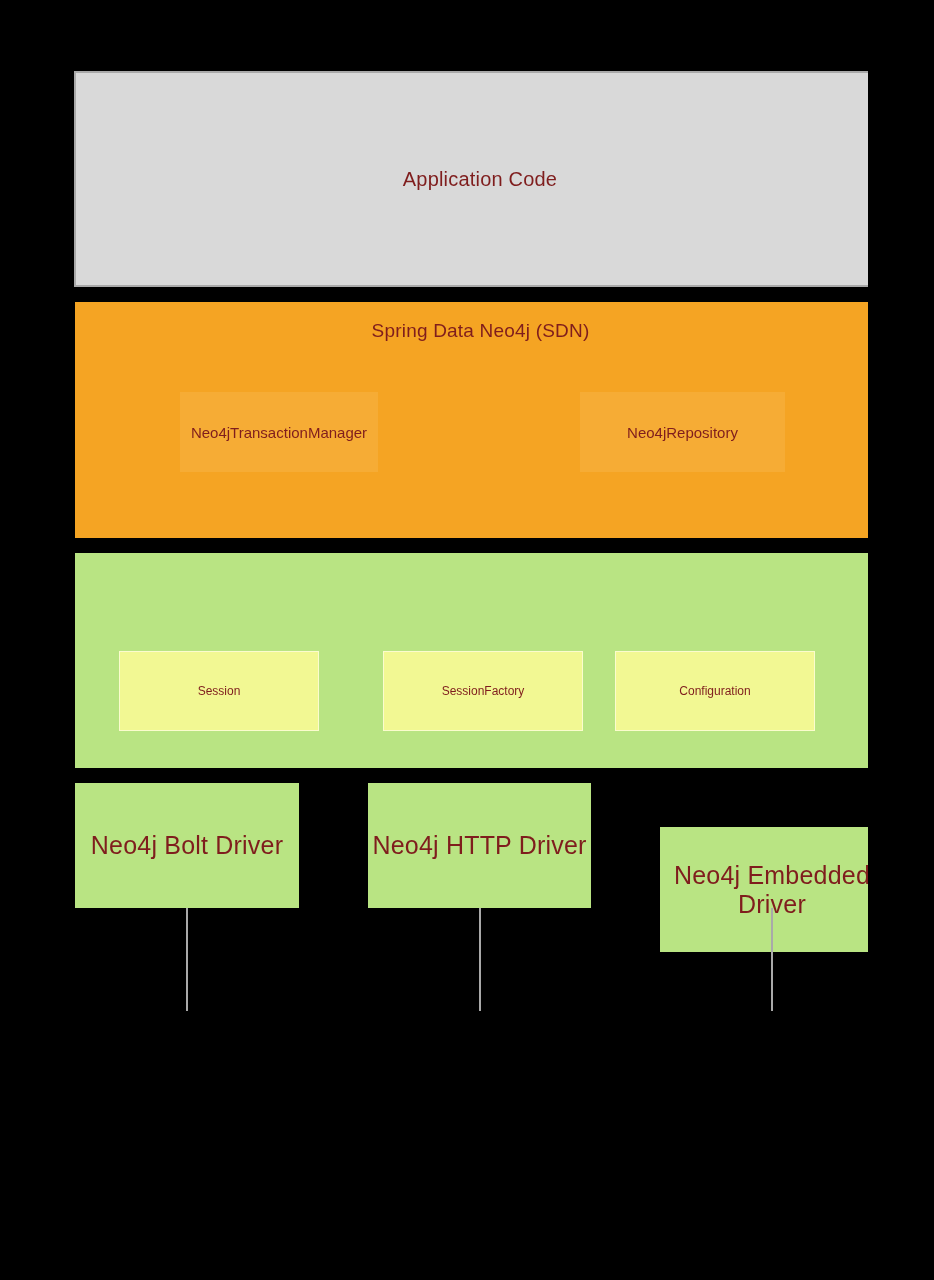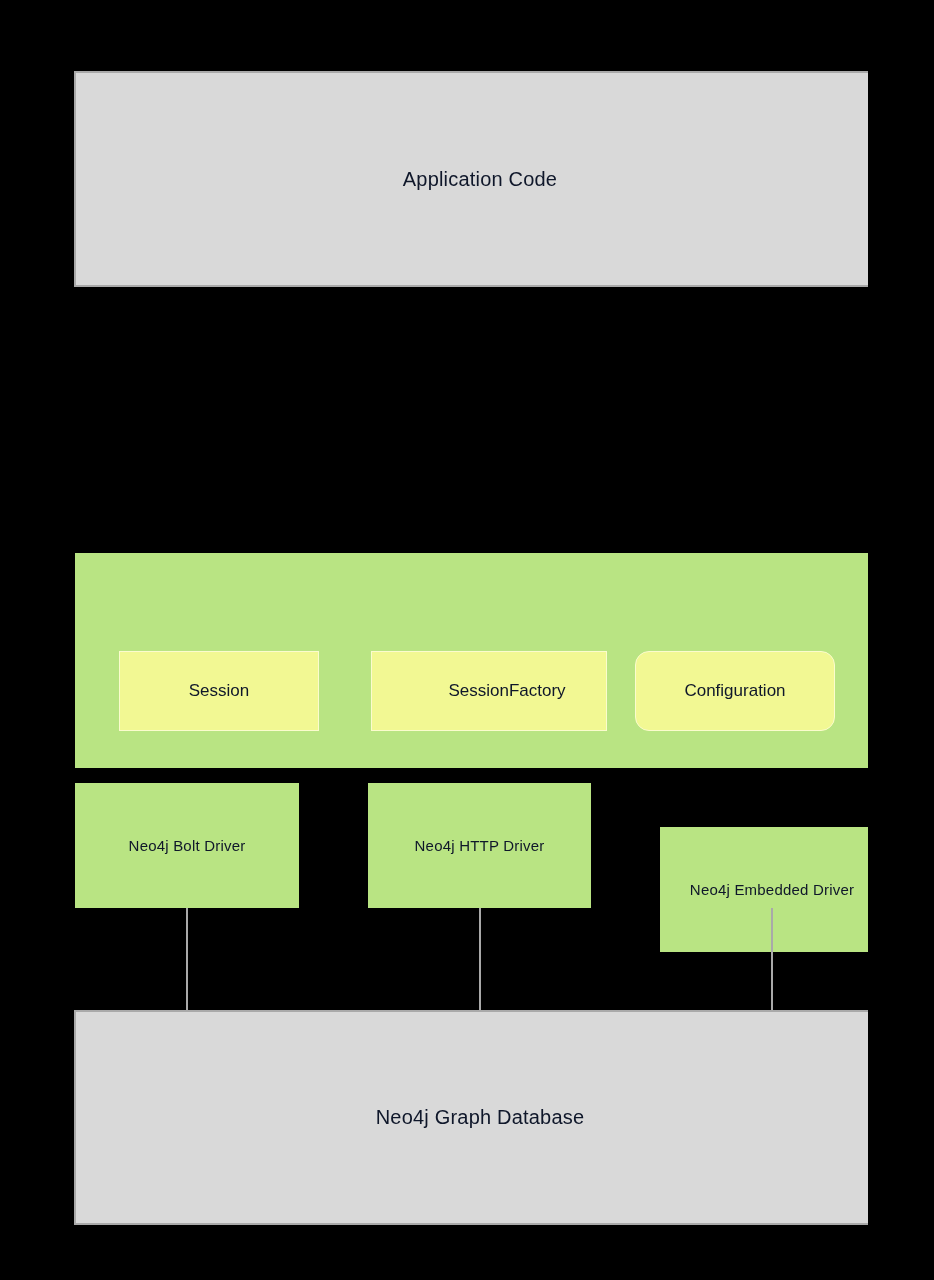--- a/index.html
+++ b/index.html
@@ -7,21 +7,21 @@
     padding: 0;
     background: #000000;
   }
   .canvas {
     position: relative;
     width: 868px;
     height: 1280px;
     background: #000000;
     overflow: hidden;
     font-family: "Liberation Sans", "DejaVu Sans", sans-serif;
-    color: #0f172a;
+    color: #7f1d1d;
   }
   .box {
     position: absolute;
     box-sizing: border-box;
   }
   .centered {
     display: flex;
     align-items: center;
     justify-content: center;
     text-align: center;
@@ -61,31 +61,31 @@
   .sdn-tm   { left: 105px; top: 90px; width: 198px; height: 80px; }
   .sdn-repo { left: 505px; top: 90px; width: 205px; height: 80px; }
 
   .inner-yellow {
     position: absolute;
     background: #f2f893;
     border: 1px solid #fbfccd;
     top: 98px;
     width: 198px;
     height: 78px;
-    font-size: 17px;
+    font-size: 12px;
   }
   .ogm-session  { left: 44px;  }
-  .ogm-factory  { left: 296px; padding-left: 36px; }
-  .ogm-config   { left: 560px; border-radius: 14px; }
+  .ogm-factory  { left: 308px; }
+  .ogm-config   { left: 540px; }
 
   .driver-box {
     top: 783px;
     height: 125px;
     background: #b9e483;
-    font-size: 15px;
+    font-size: 25px;
     font-weight: 500;
     letter-spacing: 0.2px;
   }
   .driver-bolt     { left: 75px;  width: 224px; }
   .driver-http     { left: 368px; width: 223px; text-align: center; }
   .driver-embedded { left: 660px; width: 224px; margin-top: 44px; }
 
   .connector {
     position: absolute;
     top: 908px;
@@ -99,20 +99,29 @@
 </style>
 </head>
 <body>
 
 <div class="canvas">
 
   <div class="box centered gray-box app-box">
     <span>Application Code</span>
   </div>
 
+  <div class="box sdn-box">
+    <div class="layer-title">Spring Data Neo4j (SDN)</div>
+    <div class="inner-orange centered sdn-tm">
+      <span>Neo4jTransactionManager</span>
+    </div>
+    <div class="inner-orange centered sdn-repo">
+      <span>Neo4jRepository</span>
+    </div>
+  </div>
 
   <div class="box ogm-box">
     <div class="inner-yellow centered ogm-session">
       <span>Session</span>
     </div>
     <div class="inner-yellow centered ogm-factory">
       <span>SessionFactory</span>
     </div>
     <div class="inner-yellow centered ogm-config">
       <span>Configuration</span>
@@ -126,17 +135,14 @@
     <span>Neo4j HTTP Driver</span>
   </div>
   <div class="box centered driver-box driver-embedded">
     <span>Neo4j Embedded Driver</span>
   </div>
 
   <div class="connector conn-bolt"></div>
   <div class="connector conn-http"></div>
   <div class="connector conn-embedded"></div>
 
-  <div class="box centered gray-box db-box">
-    <span>Neo4j Graph Database</span>
-  </div>
 
 </div>
 
 </body></html>

